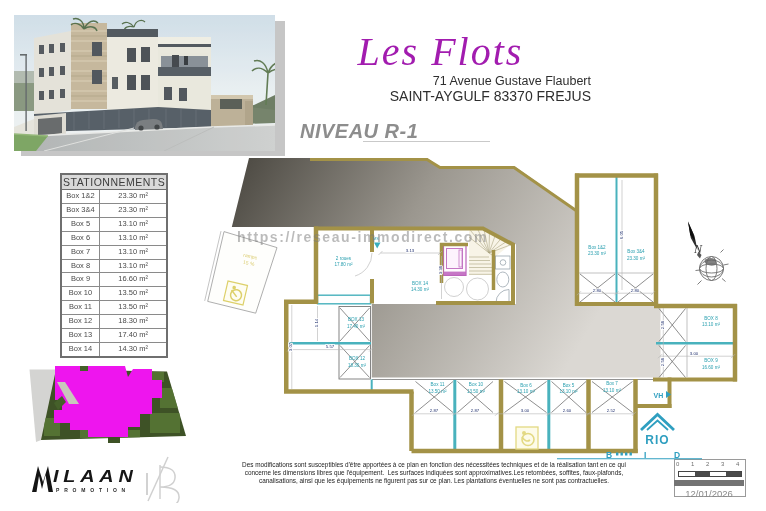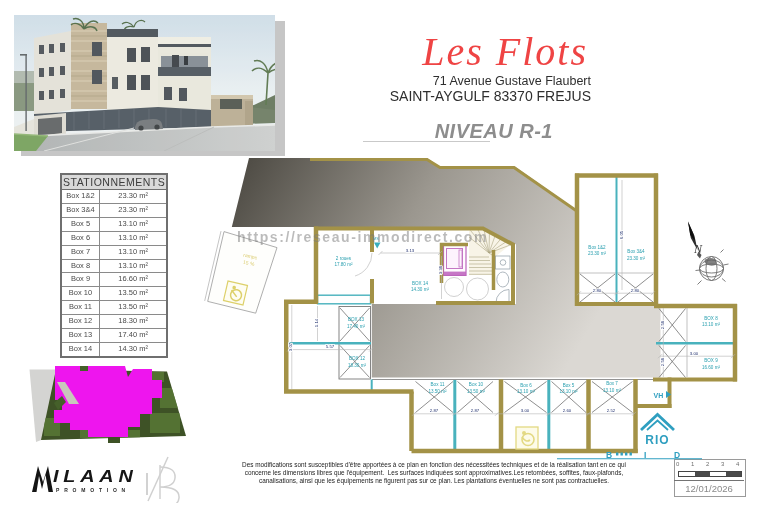--- a/index.html
+++ b/index.html
@@ -3,39 +3,39 @@
 <meta charset="utf-8">
 <style>
 html,body{margin:0;padding:0;}
 body{width:766px;height:511px;position:relative;background:#ffffff;overflow:hidden;
  font-family:"Liberation Sans",sans-serif;}
 .abs{position:absolute;}
 
 #shadow{left:21px;top:21px;width:264px;height:135px;background:#c6c6c6;}
 #photo{left:14px;top:15px;width:261px;height:136px;overflow:hidden;background:linear-gradient(#ccdbe7,#e8eef2 55%,#eef1f2);}
 
-#title{left:293px;top:28px;width:295px;text-align:right;font-family:"Liberation Serif",serif;
- font-style:italic;font-size:40px;color:#ef4444;letter-spacing:2px;}
+#title{left:293px;top:28px;width:295px;text-align:center;font-family:"Liberation Serif",serif;
+ font-style:italic;font-size:40px;color:#a21caf;letter-spacing:2px;}
 #addr1{left:296px;top:74px;width:295px;text-align:right;font-size:12.5px;color:#2e2e2e;}
 #addr2{left:296px;top:88px;width:295px;text-align:right;font-size:14px;color:#2e2e2e;}
-#niveau{left:300px;top:120px;width:253px;text-align:right;font-size:20px;font-weight:bold;
+#niveau{left:300px;top:120px;width:253px;text-align:left;font-size:20px;font-weight:bold;
  font-style:italic;color:#8d8d8d;letter-spacing:0.5px;}
 #nivline{left:363px;top:141px;width:127px;height:1px;background:#c9c9c9;}
 
 #tbl{left:60px;top:173px;width:107px;border-collapse:collapse;border:2px solid #6f6f6f;}
 #tbl th{background:#d9d9d9;border:1px solid #6f6f6f;font-size:10.5px;font-weight:normal;
  color:#3c3c3c;height:11.5px;letter-spacing:0.5px;}
 #tbl td{border:1px solid #8a8a8a;font-size:7.5px;color:#4a4a4a;text-align:center;height:12.9px;padding:0;line-height:12.9px;}
 #tbl td:first-child{width:37px;}
 
 #disc{left:205px;top:461px;width:458px;text-align:center;font-size:6.4px;line-height:8.2px;color:#1c1c1c;}
 #scalebox{left:674px;top:459px;width:70px;height:36px;border:1px solid #9a9a9a;}
 #scalenums{left:674px;top:461px;width:70px;font-size:6px;color:#6e6e6e;}
 #scalenums span{position:absolute;}
-#datebox{left:674px;top:480px;width:70px;height:15px;border-top:1px solid #737373;
+#datebox{left:674px;top:480px;width:70px;height:15px;border-top:6px solid #737373;
  text-align:center;font-size:9.5px;color:#8a8a8a;line-height:15px;}
 #ilaan{left:53px;top:467px;font-size:16.5px;font-weight:bold;font-style:italic;color:#161616;
  letter-spacing:4px;transform:scaleX(1.2);transform-origin:left;}
 #promo{left:56px;top:486.5px;font-size:5px;letter-spacing:4.8px;color:#2a2a2a;font-weight:bold;}
 </style>
 </head>
 <body>
 <div id="shadow" class="abs"></div>
 <div id="photo" class="abs">
 <svg width="261" height="136" viewBox="0 0 261 136">

